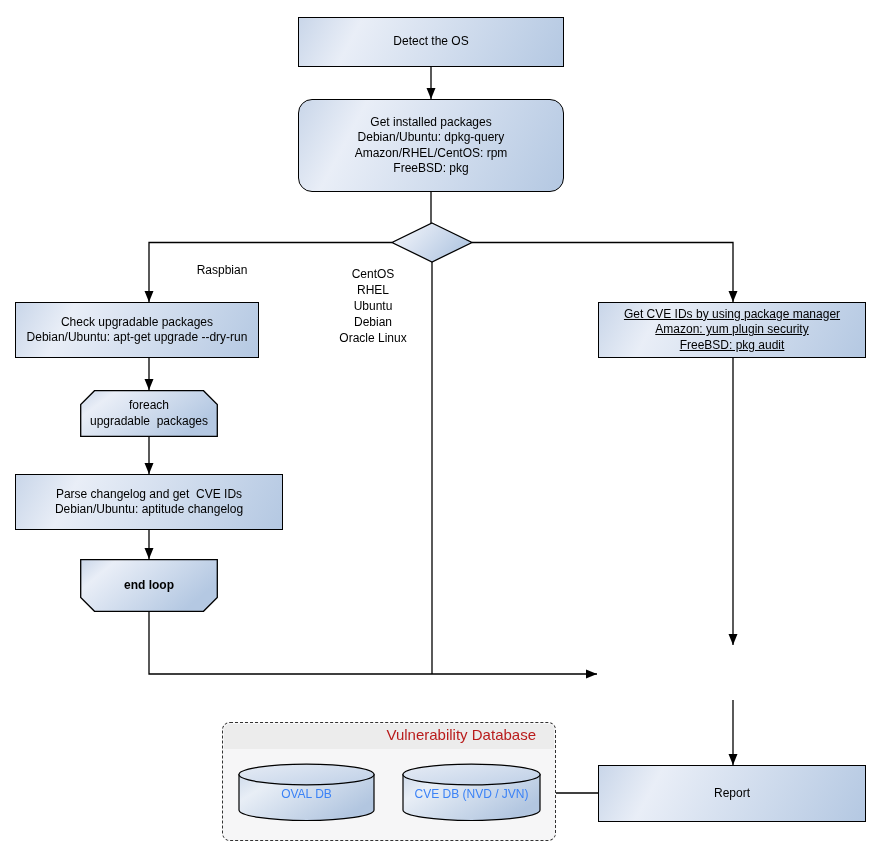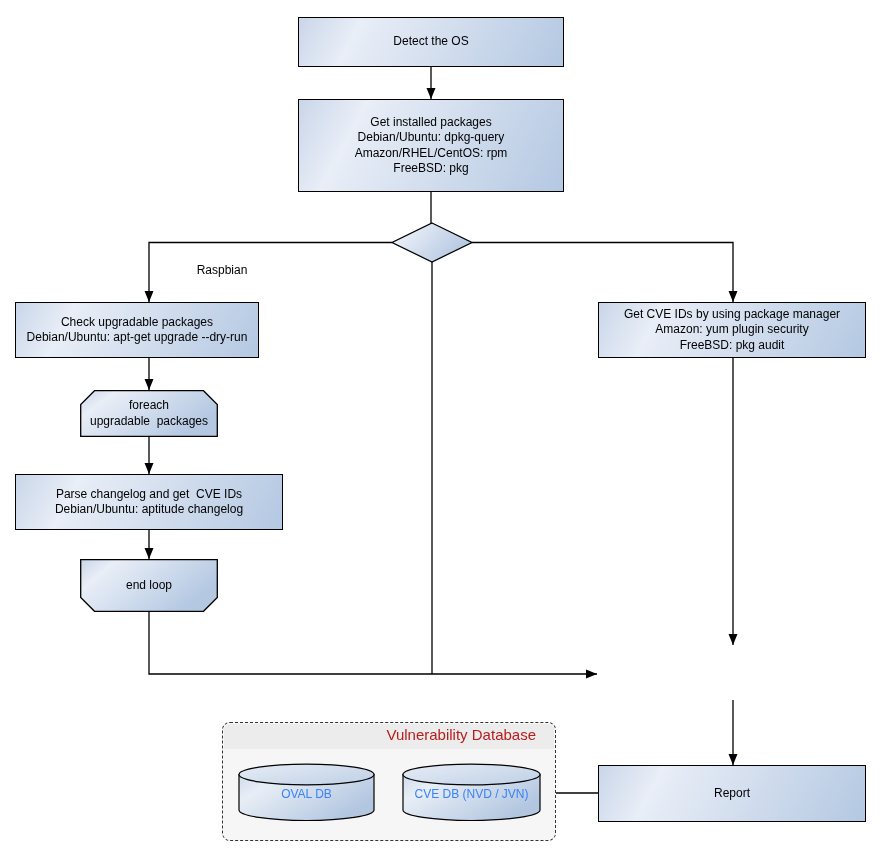--- a/index.html
+++ b/index.html
@@ -168,21 +168,21 @@
       <polygon points="728.5,754 737.5,754 733,765"></polygon>
     </g>
 
     <polygon points="432,223 472,242.5 432,262 392,242.5" fill="url(#gNode)" stroke="#000000" stroke-width="1.3"></polygon>
   </svg>
 
   <div class="node" style="left:298px; top:17px; width:266px; height:50px;">
     <span class="lbl">Detect the OS</span>
   </div>
 
-  <div class="node" style="left:298px; top:99px; width:266px; height:93px;">
+  <div class="node" style="left:298px; top:99px; width:266px; height:93px;border-radius:14px;">
     <span class="lbl">Get installed packages
 Debian/Ubuntu: dpkg-query
 Amazon/RHEL/CentOS: rpm
 FreeBSD: pkg</span>
   </div>
 
   <div class="node" style="left:15px; top:302px; width:244px; height:56px;">
     <span class="lbl">Check upgradable packages
 Debian/Ubuntu: apt-get upgrade --dry-run</span>
   </div>
@@ -193,40 +193,45 @@
     </svg>
     <span class="lbl">foreach
 upgradable  packages</span>
   </div>
 
   <div class="node" style="left:15px; top:474px; width:268px; height:56px;">
     <span class="lbl">Parse changelog and get  CVE IDs
 Debian/Ubuntu: aptitude changelog</span>
   </div>
 
-  <div class="shape" style="left:80px; top:559px; width:138px; height:53px;">
+  <div class="shape" style="left:80px; top:559px; width:138px; height:53px;font-weight:bold;">
     <svg width="138" height="53" viewBox="0 0 138 53">
       <path d="M0.7,0.7 L137.3,0.7 L137.3,38.5 L123.5,52.3 L14.5,52.3 L0.7,38.5 Z" fill="url(#gNode)" stroke="#000000" stroke-width="1.3"></path>
     </svg>
     <span class="lbl">end loop</span>
   </div>
 
-  <div class="node" style="left:598px; top:302px; width:268px; height:56px;">
+  <div class="node" style="left:598px; top:302px; width:268px; height:56px;text-decoration:underline;">
     <span class="lbl">Get CVE IDs by using package manager
 Amazon: yum plugin security
 FreeBSD: pkg audit</span>
   </div>
 
 
   <div class="node" style="left:598px; top:765px; width:268px; height:57px;">
     <span class="lbl">Report</span>
   </div>
 
   <div class="edge-label" style="left:162px; top:262px; width:120px;">Raspbian</div>
 
+  <div class="edge-label" style="left:310px; top:266px; width:126px;">CentOS
+RHEL
+Ubuntu
+Debian
+Oracle Linux</div>
 
 
   <div class="db-container">
     <div class="db-title-strip"></div>
     <div class="db-title">Vulnerability Database</div>
   </div>
 
   <div class="cyl" style="left:238px; top:763px; width:137px; height:59px;">
     <svg width="137" height="59" viewBox="0 0 137 59">
       <path d="M1,11.5 L1,47 A67.5,10.5 0 0 0 136,47 L136,11.5 Z" fill="url(#gCyl)" stroke="#000000" stroke-width="1.2"></path>

